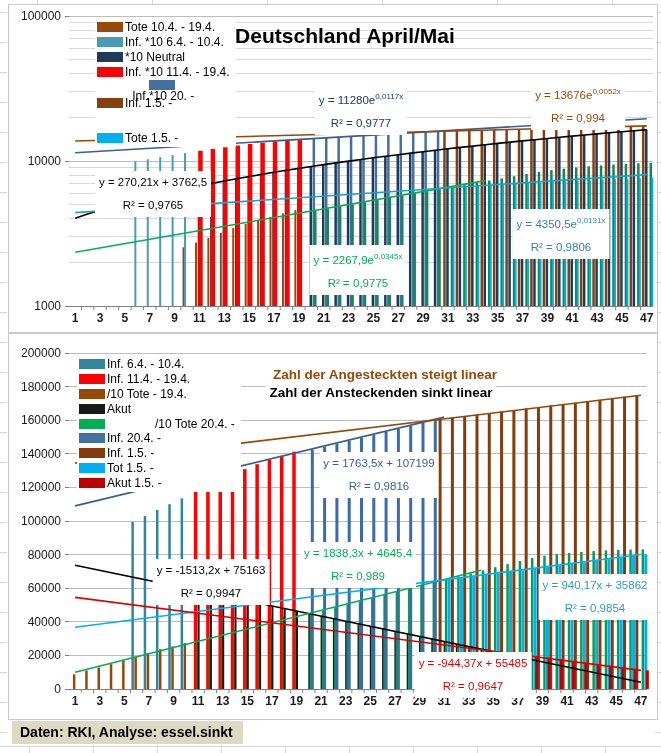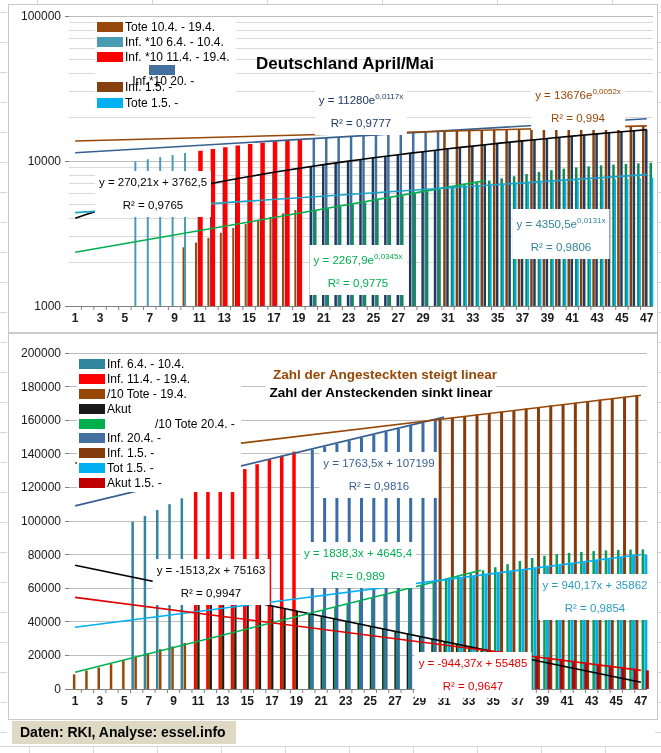--- a/index.html
+++ b/index.html
@@ -8,21 +8,21 @@
   .edge{position:absolute;pointer-events:none;}
   .edge-top{left:0;top:0;width:661px;height:5px;background:repeating-linear-gradient(90deg,transparent 0 37px,#d5d5d5 37px 38px,transparent 38px 115px);}
   .edge-bottom{left:0;top:746px;width:661px;height:7px;border-top:1px solid #d5d5d5;background:repeating-linear-gradient(90deg,transparent 0 29px,#d5d5d5 29px 30px,transparent 30px 64px);}
   .edge-left{left:0;top:0;width:7px;height:753px;background:repeating-linear-gradient(180deg,transparent 0 12px,#d5d5d5 12px 13px,transparent 13px 30px);}
   .edge-right{left:655px;top:0;width:6px;height:745px;background:repeating-linear-gradient(180deg,transparent 0 12px,#d5d5d5 12px 13px,transparent 13px 30px);}
   .chart{position:absolute;background:#fff;border:1px solid #c9c9c9;}
   #chart-top{left:8px;top:4px;width:648px;height:327px;}
   #chart-bottom{left:8px;top:333px;width:648px;height:385px;}
   .chart svg{position:absolute;left:0;top:0;}
   .chart-title{position:absolute;transform:translate(-50%,-50%);font-weight:bold;white-space:nowrap;color:#000;}
-  #chart-top .chart-title{font-size:17px;margin-top:28px;}
+  #chart-top .chart-title{font-size:21px;}
   .sub-title{position:absolute;transform:translate(-50%,-50%);font-size:13.5px;font-weight:bold;white-space:nowrap;background:#fff;padding:0 4px;}
   .legend{position:absolute;background:#fff;padding:2px 6px 2px 2px;}
   .legend-item{display:flex;align-items:center;white-space:nowrap;}
   .legend-swatch{display:inline-block;width:26px;height:10px;margin-right:2px;flex:0 0 auto;}
   .legend-label{font-size:12px;color:#000;line-height:1;}
   .ann{position:absolute;transform:translate(-50%,0);background:#fff;text-align:center;font-size:11.5px;line-height:23px;padding:0 4px;white-space:nowrap;}
   .ann sup{font-size:8px;}
   .footer-box{position:absolute;left:12px;top:721px;background:#ddd9c3;padding:3px 10px 4px 8px;font-size:14px;font-weight:bold;color:#000;white-space:nowrap;}
 </style>
 </head>
@@ -308,32 +308,36 @@
       <div class="legend" style="left: 86px; top: 12px;">
         <div class="legend-item" style="height: 15.2px;">
           <span class="legend-swatch" style="background: rgb(151, 72, 10);"></span>
           <span class="legend-label">Tote 10.4. - 19.4.</span>
         </div>
         <div class="legend-item" style="height: 15.2px;">
           <span class="legend-swatch" style="background: rgb(74, 155, 180);"></span>
           <span class="legend-label">Inf. *10 6.4. - 10.4.</span>
         </div>
         <div class="legend-item" style="height: 15.2px;">
+          <span class="legend-swatch" style="background: rgb(31, 59, 92);"></span>
+          <span class="legend-label">*10 Neutral</span>
+        </div>
+        <div class="legend-item" style="height: 15.2px;">
           <span class="legend-swatch" style="background: rgb(255, 0, 0);"></span>
           <span class="legend-label">Inf. *10 11.4. - 19.4.</span>
         </div>
         <div class="legend-item" style="height: 15.2px; flex-direction: column;">
           <span class="legend-swatch" style="background: rgb(68, 112, 159);"></span>
           <span class="legend-label">Inf.*10 20. -</span>
         </div>
         <div class="legend-item" style="height: 15.2px;">
           <span class="legend-swatch" style="background: rgb(134, 64, 14);"></span>
           <span class="legend-label">Inf. 1.5. -</span>
         </div>
-        <div class="legend-item" style="height: 15.2px;">
+        <div class="legend-item" style="height: 15.2px; margin-top: 20px;">
           <span class="legend-swatch" style="background: rgb(0, 176, 240);"></span>
           <span class="legend-label">Tote 1.5. -</span>
         </div>
       </div>
       <div class="ann" style="left: 144px; top: 166px; color: rgb(0, 0, 0);">
         <div>y = 270,21x + 3762,5</div>
         <div>R² = 0,9765</div>
       </div>
       <div class="ann" style="left: 352px; top: 80px; color: rgb(31, 56, 100);">
         <div>y = 11280e<sup>0,0117x</sup></div>
@@ -703,15 +707,15 @@
         <div>y = 940,17x + 35862</div>
         <div>R² = 0,9854</div>
       </div>
       <div class="ann" style="left: 464px; top: 318px; color: rgb(224, 0, 0);">
         <div>y = -944,37x + 55485</div>
         <div>R² = 0,9647</div>
       </div>
     </div>
 
   <div class="footer-box">
-    <span>Daten: RKI, Analyse: essel.info</span>
+    <span>Daten: RKI, Analyse: essel.sinkt</span>
   </div>
 </div>
 
 </body></html>

